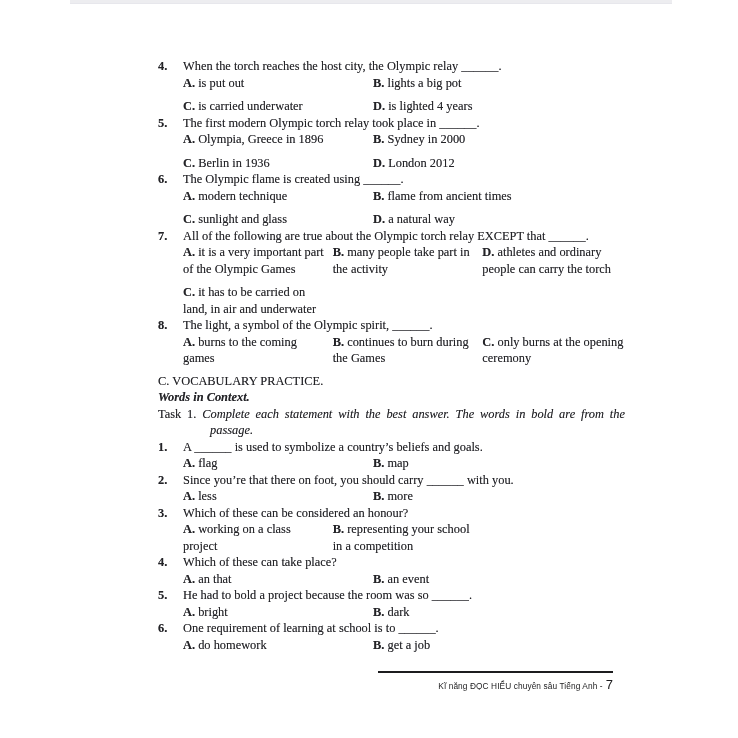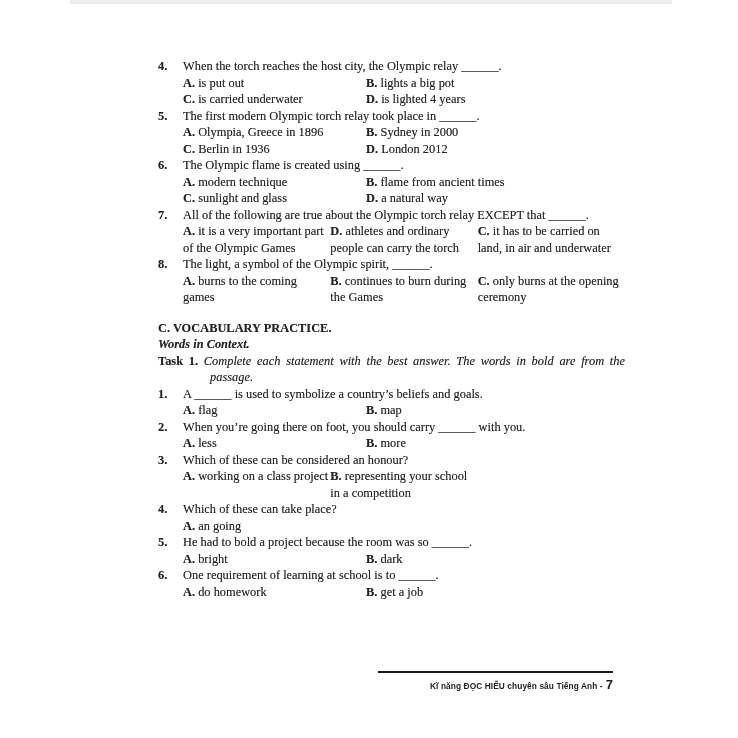--- a/index.html
+++ b/index.html
@@ -27,44 +27,44 @@
     font-size: 12.4px;
     line-height: 16.5px;
     text-shadow: 0 0 0.5px rgba(45,45,50,0.45);
   }
   .question { display: flex; }
   .qnum {
     flex: 0 0 25px; width: 25px;
     font-weight: bold;
   }
   .qbody { flex: 1 1 auto; min-width: 0; }
-  .options { display: grid; grid-template-columns: 183px 1fr; }
+  .options { display: grid; grid-template-columns: 183px 1fr; gap: 7px; }
   .options.one-col { grid-template-columns: 1fr 1fr 1fr; }
   .opt-label { font-weight: bold; }
   .b { font-weight: normal; }
   .i { font-style: italic; }
-  .heading { font-weight: bold; margin-top: 14px; }
+  .heading { font-weight: normal; margin-top: 6px; }
   .subheading { font-weight: bold; font-style: italic; }
   .task {
     padding-left: 52px;
     text-indent: -52px;
     text-align: justify;
   }
-  .task-label { font-weight: bold; }
+  .task-label { font-weight: normal; }
   .footer-rule {
     position: absolute;
     left: 378px; top: 671px;
     width: 235px; height: 2px;
     background: #1c1c1e;
   }
   .footer-text {
     position: absolute;
     top: 677px; right: 125px;
     font-family: "Liberation Sans", sans-serif;
-    font-size: 8.3px; font-weight: bold;
+    font-size: 8.3px; font-weight: normal;
     color: #1c1c1e;
     display: flex; align-items: baseline;
     letter-spacing: 0.1px;
   }
   .page-num { font-size: 13px; margin-left: 3px; }
 </style>
 </head>
 <body>
 
 <div class="page">
@@ -110,20 +110,21 @@
             </div>
     </div>
   </div>
 
   <div class="question">
     <div class="qnum">7.</div>
     <div class="qbody">
       <div class="qtext"><span>All of the following are true about the Olympic torch relay EXCEPT that ______.</span></div>
       <div class="options one-col">
               <div class="option"><span class="opt-label">A.</span> <span>it is a very important part of the Olympic Games</span></div>
+              <div class="option"><span class="opt-label">B.</span> <span>many people take part in the activity</span></div>
               <div class="option"><span class="opt-label">D.</span> <span>athletes and ordinary people can carry the torch</span></div>
               <div class="option"><span class="opt-label">C.</span> <span>it has to be carried on land, in air and underwater</span></div>
             </div>
     </div>
   </div>
 
   <div class="question">
     <div class="qnum">8.</div>
     <div class="qbody">
       <div class="qtext"><span>The light, a symbol of the Olympic spirit, ______.</span></div>
@@ -152,21 +153,21 @@
       <div class="options">
               <div class="option"><span class="opt-label">A.</span> <span>flag</span></div>
               <div class="option"><span class="opt-label">B.</span> <span>map</span></div>
             </div>
     </div>
   </div>
 
   <div class="question">
     <div class="qnum">2.</div>
     <div class="qbody">
-      <div class="qtext"><span>When you’re going there </span><span class="b">on foot</span><span>, you should carry ______ with you.</span></div>
+      <div class="qtext"><span>Since you’re that there </span><span class="b">on foot</span><span>, you should carry ______ with you.</span></div>
       <div class="options">
               <div class="option"><span class="opt-label">A.</span> <span>less</span></div>
               <div class="option"><span class="opt-label">B.</span> <span>more</span></div>
             </div>
     </div>
   </div>
 
   <div class="question">
     <div class="qnum">3.</div>
     <div class="qbody">
@@ -176,21 +177,22 @@
               <div class="option"><span class="opt-label">B.</span> <span>representing your school in a competition</span></div>
             </div>
     </div>
   </div>
 
   <div class="question">
     <div class="qnum">4.</div>
     <div class="qbody">
       <div class="qtext"><span>Which of these can </span><span class="b">take place</span><span>?</span></div>
       <div class="options">
-              <div class="option"><span class="opt-label">A.</span> <span>an going</span></div>
+              <div class="option"><span class="opt-label">A.</span> <span>an that</span></div>
+              <div class="option"><span class="opt-label">B.</span> <span>an event</span></div>
             </div>
     </div>
   </div>
 
   <div class="question">
     <div class="qnum">5.</div>
     <div class="qbody">
       <div class="qtext"><span>He had to </span><span class="b">bold</span><span> a project because the room was so ______.</span></div>
       <div class="options">
               <div class="option"><span class="opt-label">A.</span> <span>bright</span></div>

